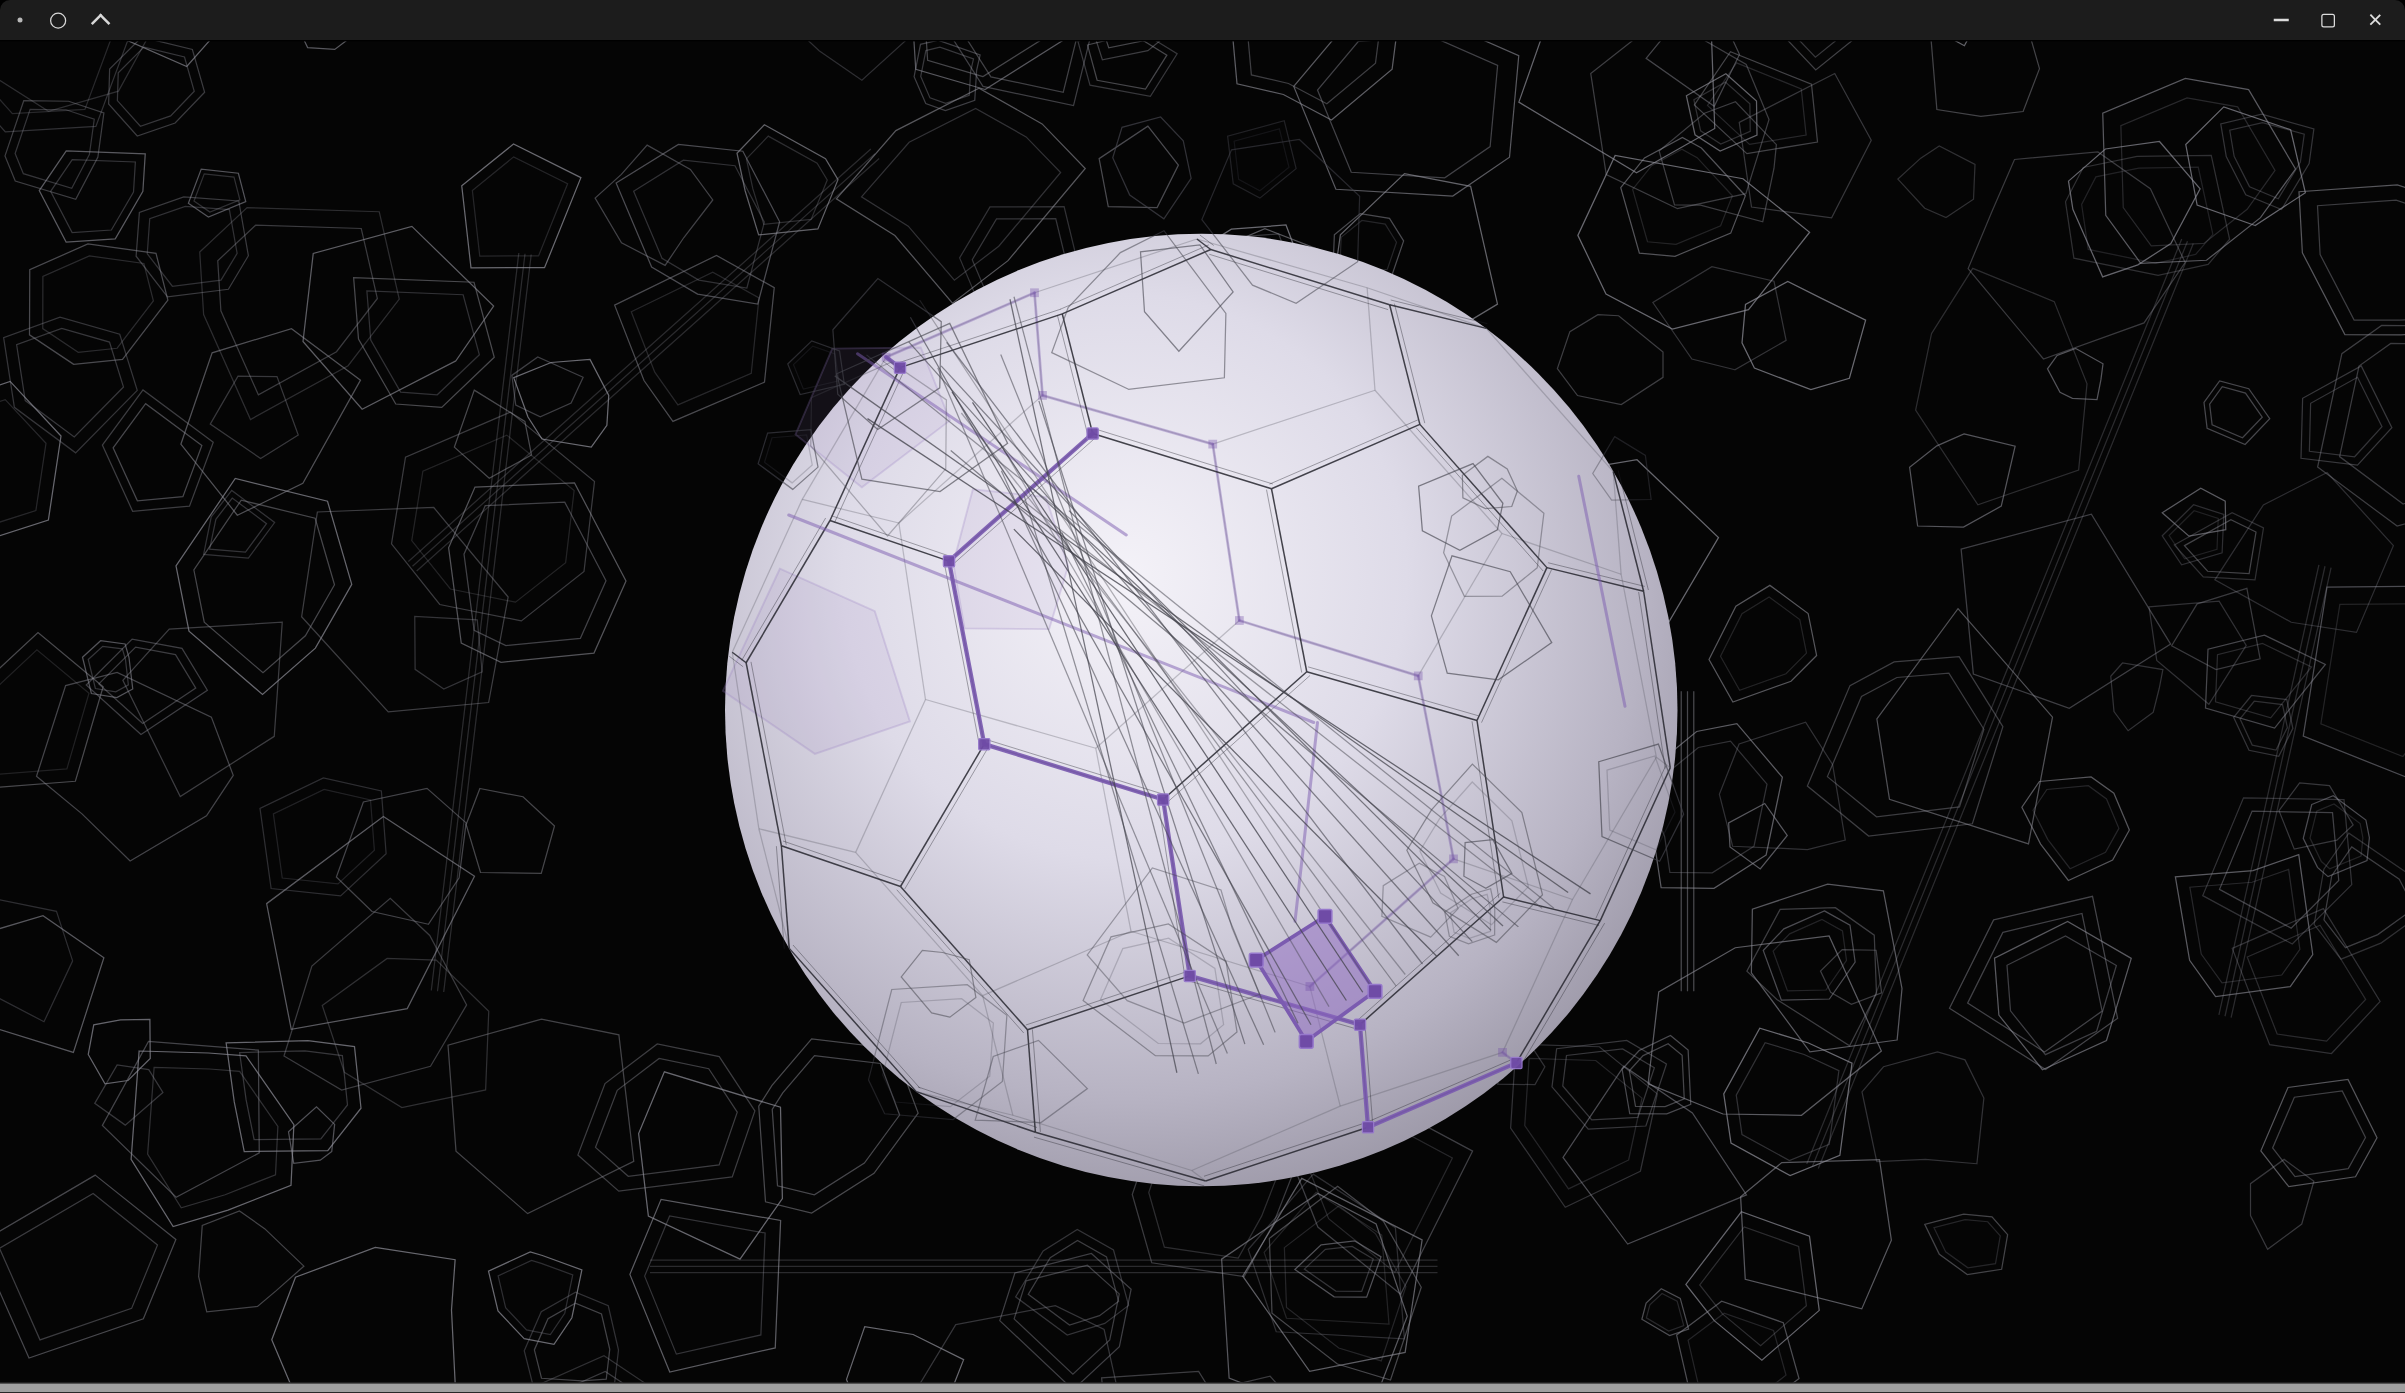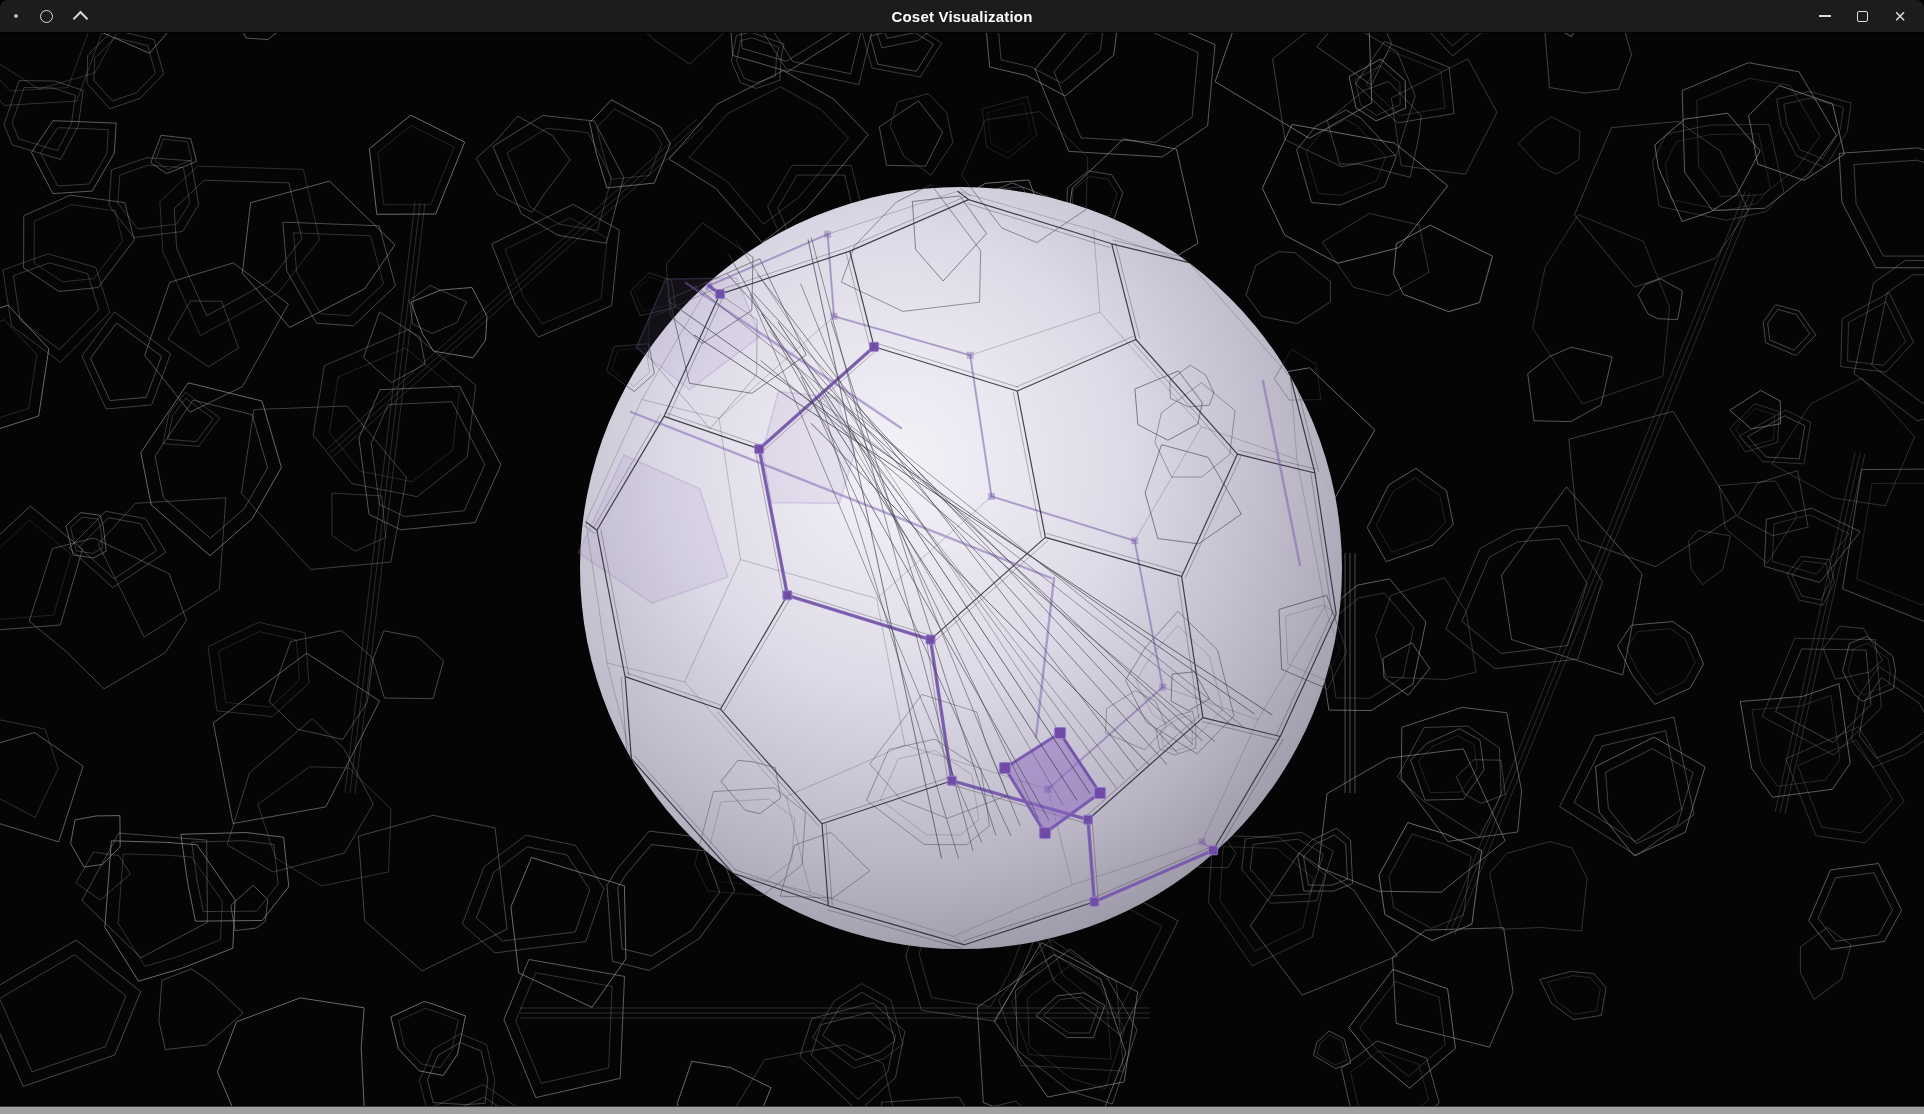--- a/index.html
+++ b/index.html
@@ -34,21 +34,20 @@
   <div class="titlebar">
     <div class="tb-left">
       <span class="tb-dot"></span>
       <span class="tb-btn">
           <span class="tb-circle"></span>
         </span>
       <span class="tb-btn">
           <span class="tb-chev"></span>
         </span>
     </div>
-    <div class="tb-title">Coset Visualization</div>
     <div class="tb-right">
       <span class="tb-btn">
           <span class="tb-min"></span>
         </span>
       <span class="tb-btn">
           <span class="tb-max"></span>
         </span>
       <span class="tb-btn tb-close">×</span>
     </div>
   </div>

